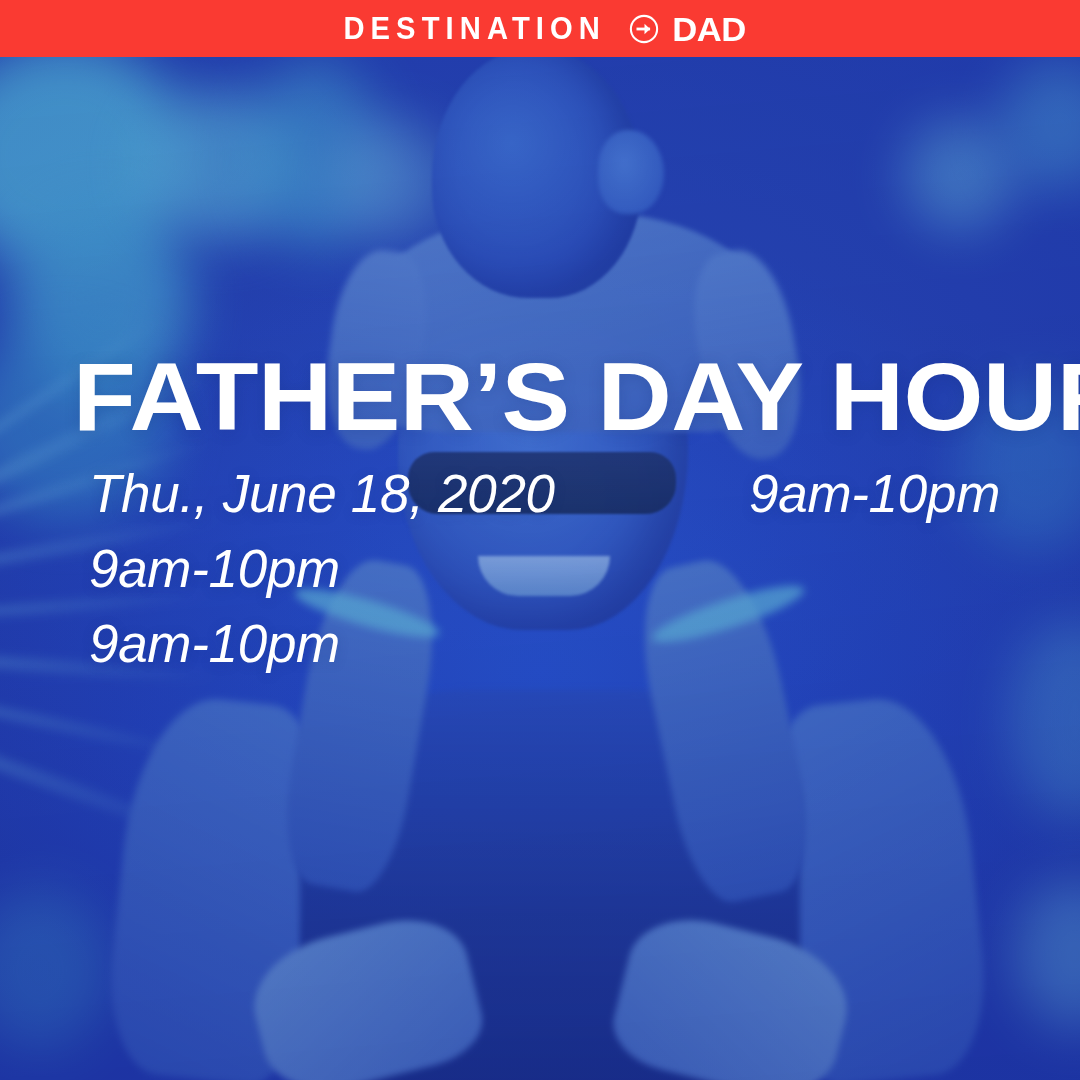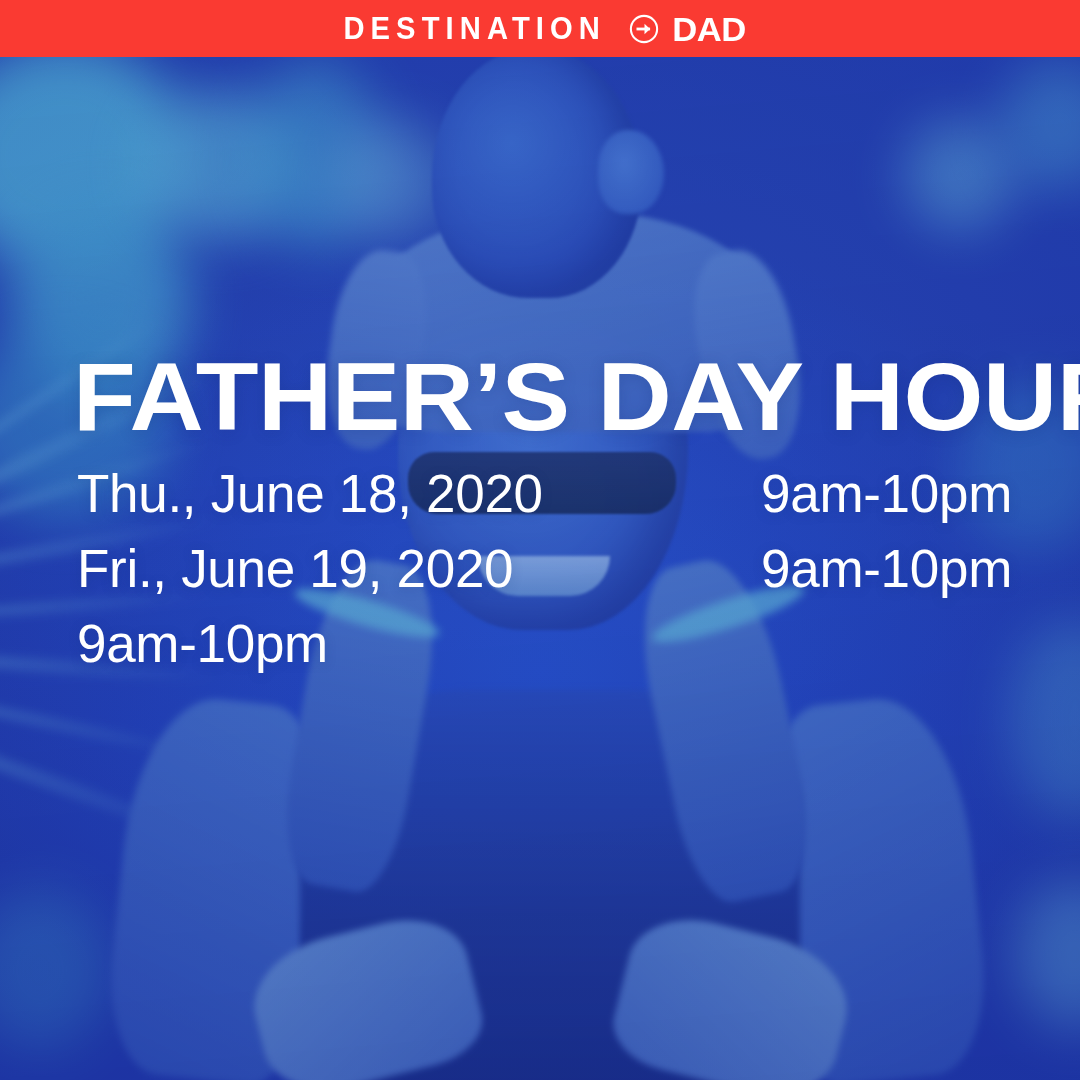--- a/index.html
+++ b/index.html
@@ -287,23 +287,24 @@
     line-height: .92;
     letter-spacing: -0.5px;
     transform: scaleX(1.06);
     transform-origin: left center;
     white-space: nowrap;
     margin: 0 0 26px 0;
     text-shadow: 0 2px 14px rgba(20,45,120,.22);
   }
 
   .hours-list {
-    margin: 4px;
+    margin: 16px;
     padding: 0;
     list-style: none;
+    font-style: italic;
   }
   .hours-row {
     display: flex;
     align-items: baseline;
     justify-content: space-between;
     color: #ffffff;
     font-size: 53px;
     font-weight: 500;
     line-height: 1;
     padding: 0 0 22px 0;
@@ -390,21 +391,20 @@
 
   <div class="content">
     <h1 class="headline">FATHER’S DAY HOURS</h1>
 
     <ul class="hours-list">
       <li class="hours-row">
         <span class="hours-day">Thu., June 18, 2020</span>
         <span class="hours-time">9am-10pm</span>
       </li>
       <li class="hours-row">
-        <span class="hours-day">Fri., June 19, 2020</span>
         <span class="hours-time">9am-10pm</span>
       </li>
       <li class="hours-row">
         <span class="hours-time">9am-10pm</span>
       </li>
     </ul>
   </div>
 
 </div>
 

